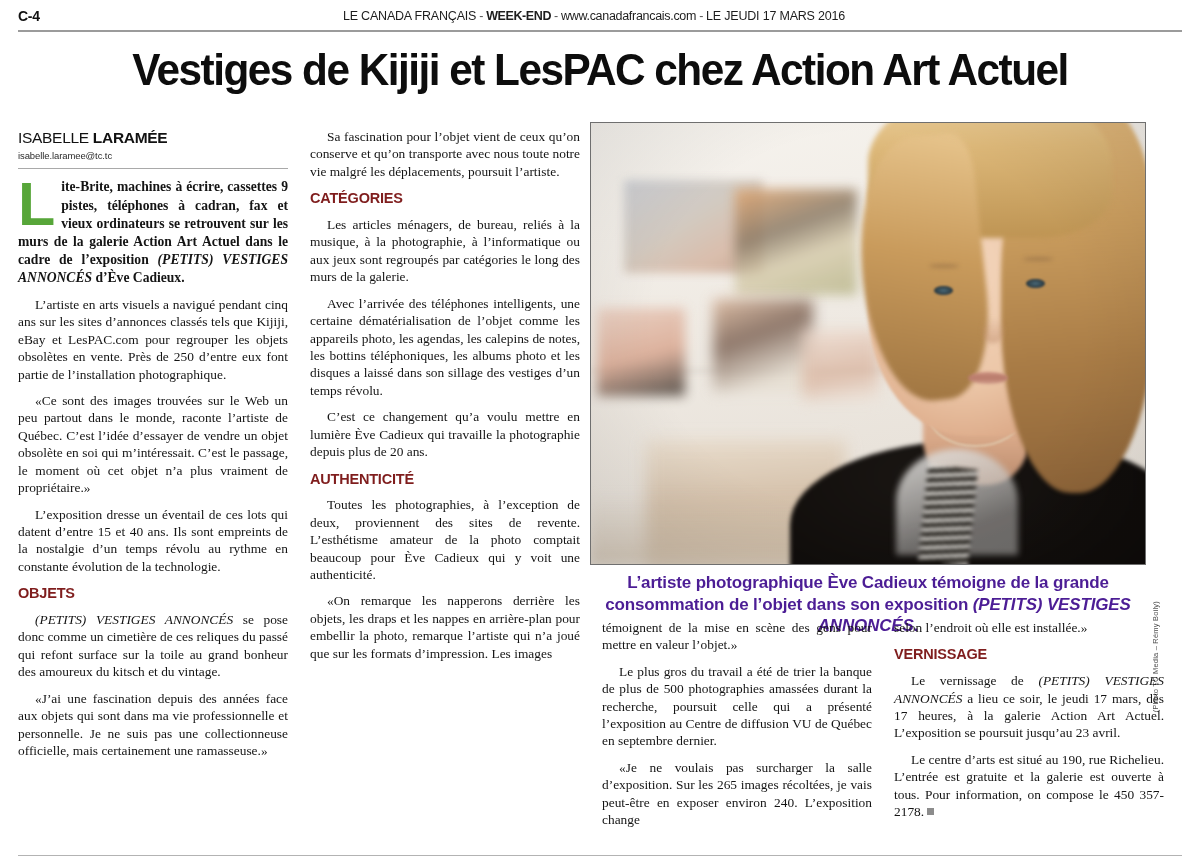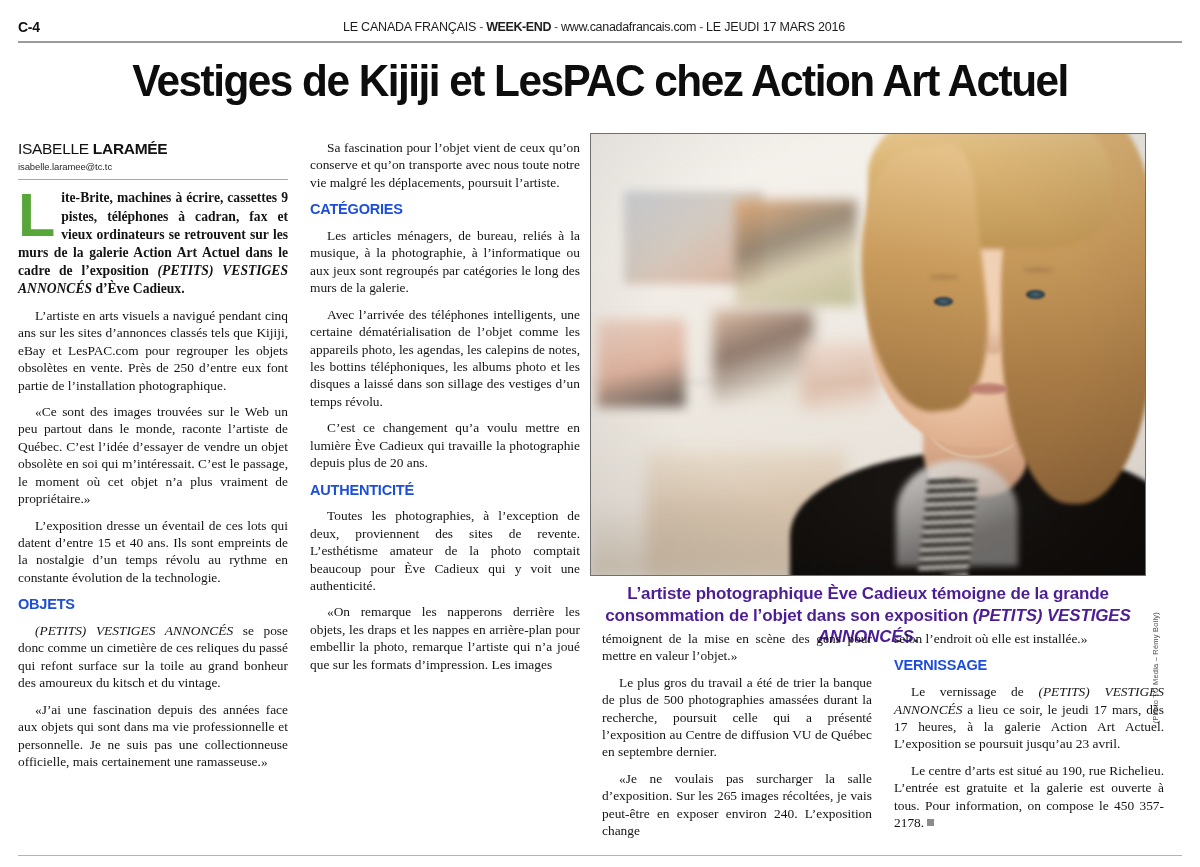--- a/index.html
+++ b/index.html
@@ -12,21 +12,21 @@
     height: 867px;
     font-family: "Liberation Serif", serif;
     color: #1a1a1a;
     overflow: hidden;
   }
   .page {
     position: relative;
     width: 1200px;
     height: 867px;
     box-sizing: border-box;
-    padding: 15px 18px;
+    padding: 4px 18px;
   }
 
   
   .masthead {
     position: relative;
     height: 24px;
     display: flex;
     align-items: center;
     font-family: "Liberation Sans", sans-serif;
   }
@@ -151,21 +151,21 @@
   }
   .lede .ital { font-style: italic; }
 
   
   h2.subhead {
     font-family: "Liberation Sans", sans-serif;
     font-weight: bold;
     font-size: 14.5px;
     letter-spacing: -0.2px;
     margin: 4px 0 8px 0;
-    color: #1d4ed8;
+    color: #7f1d1d;
   }
 
   
   .photo-block {
     position: absolute;
     left: 572px;
     top: -2px;
     width: 556px;
     height: 485px;
   }

